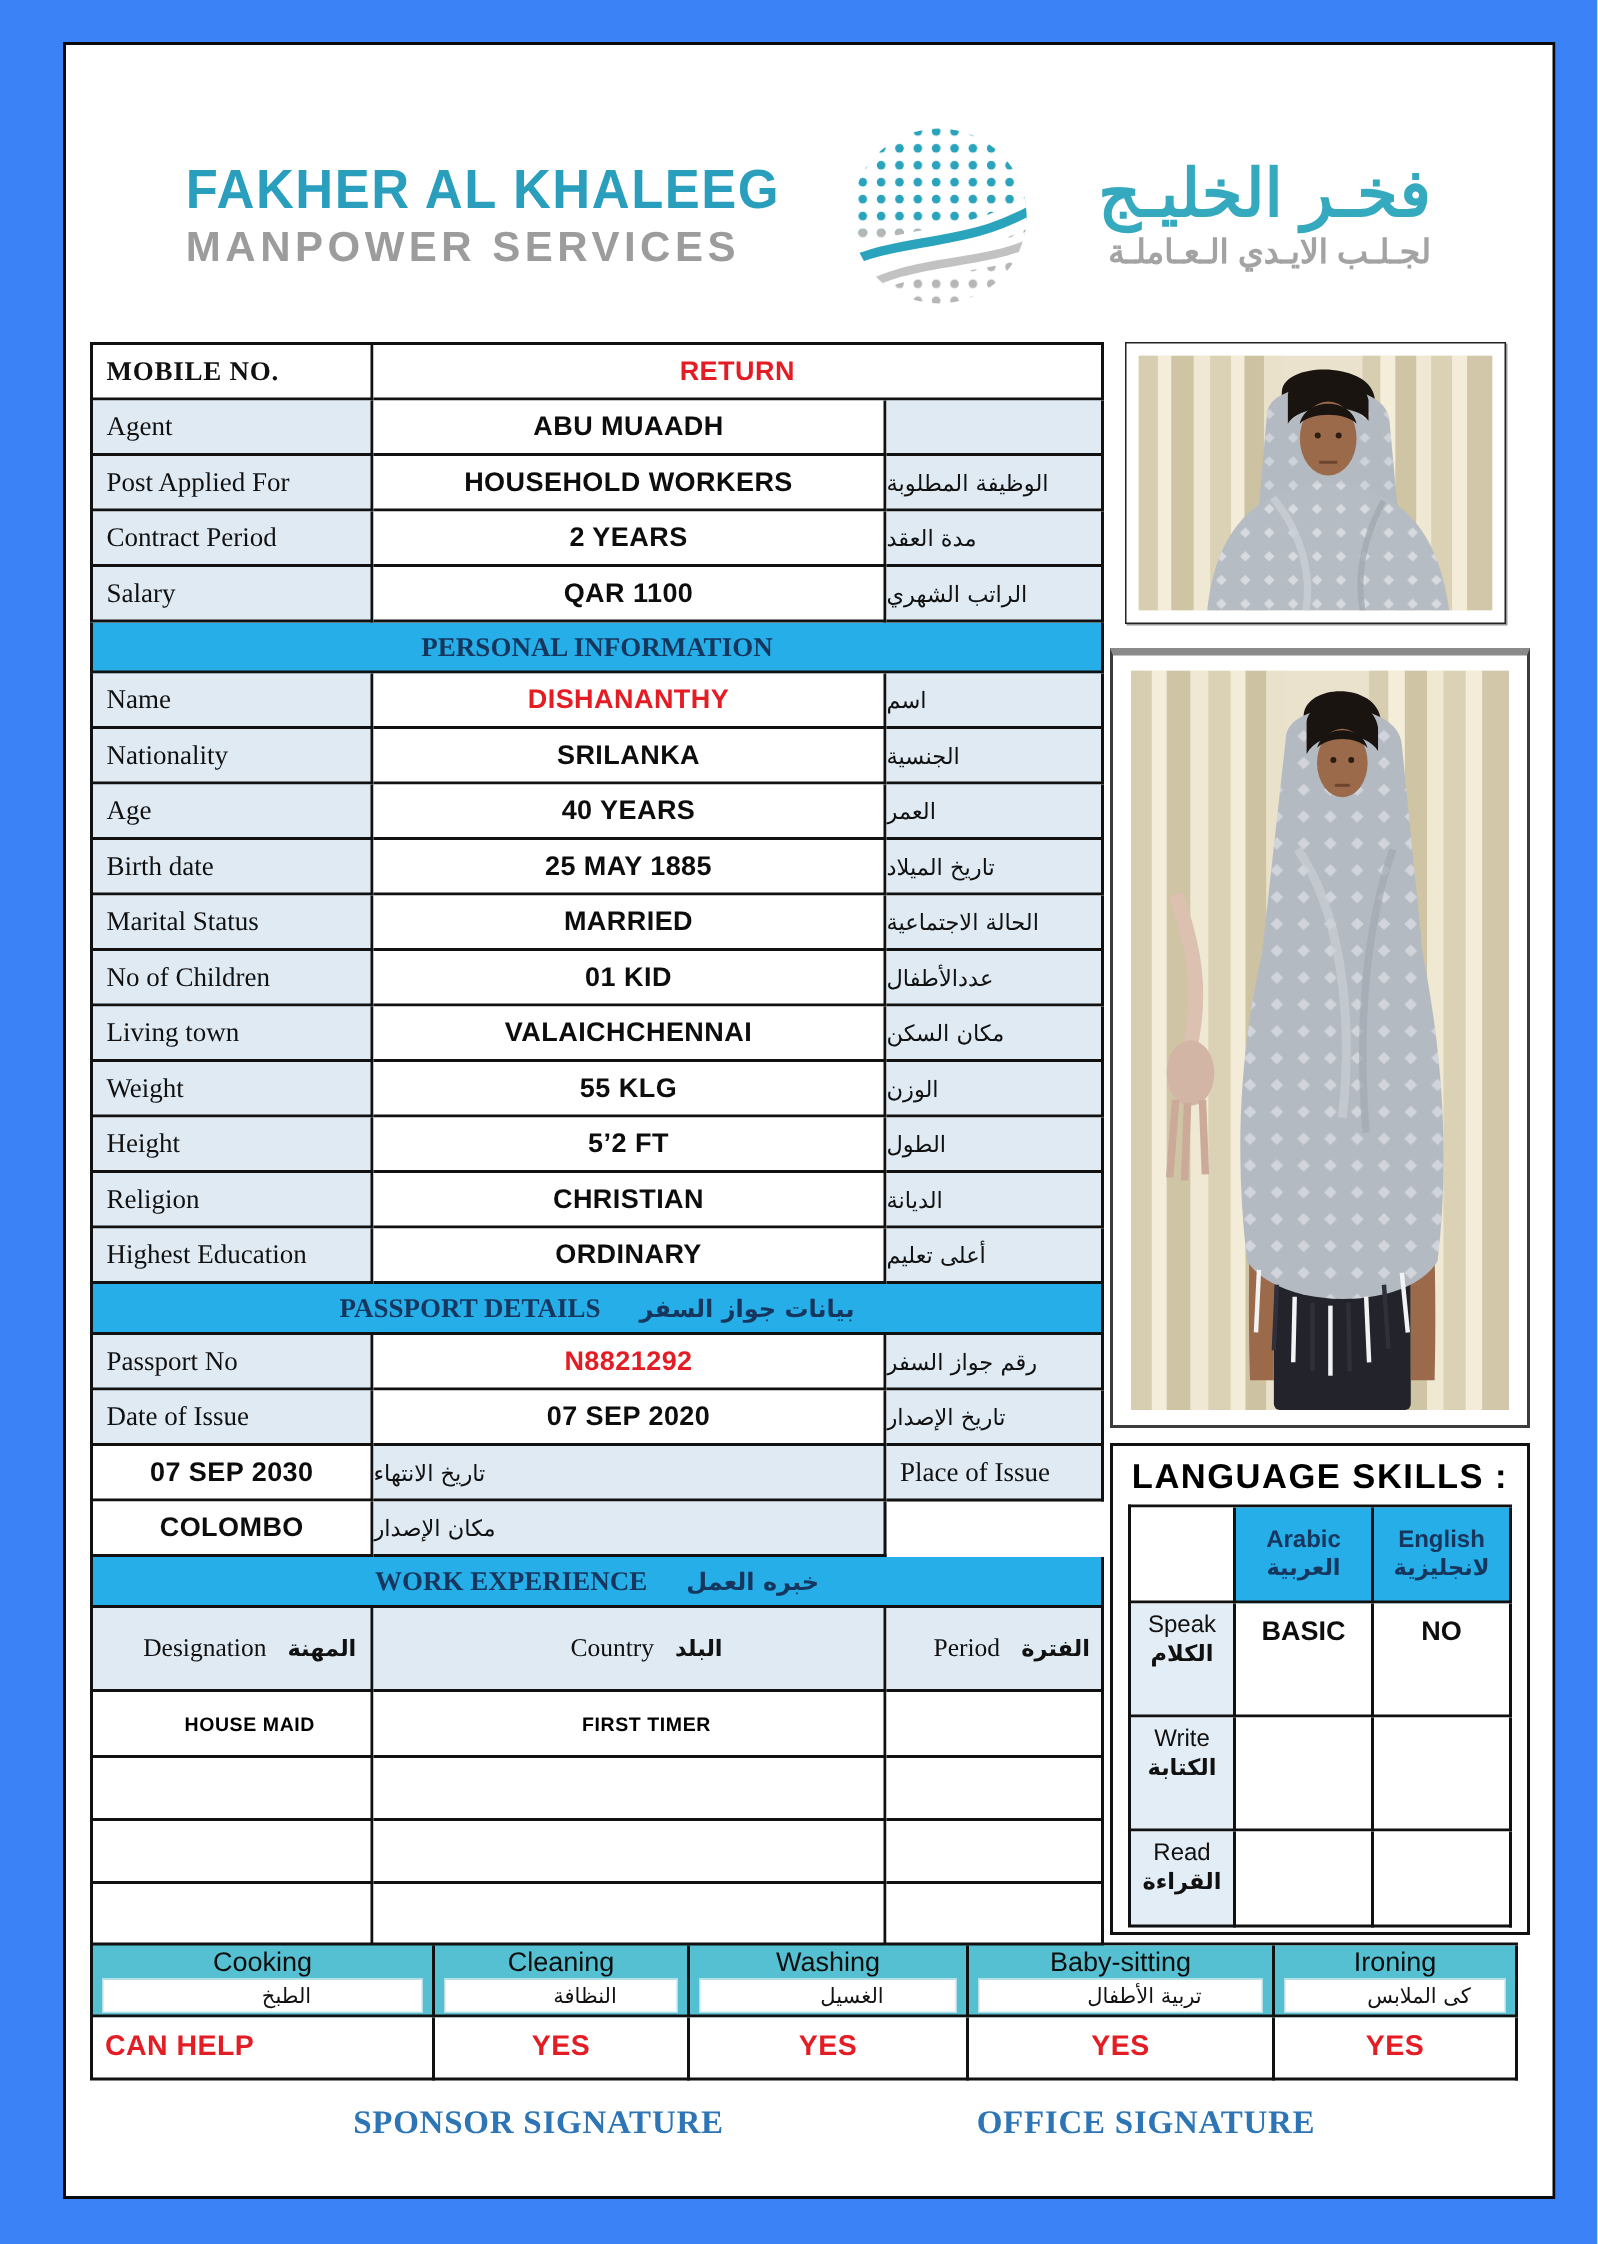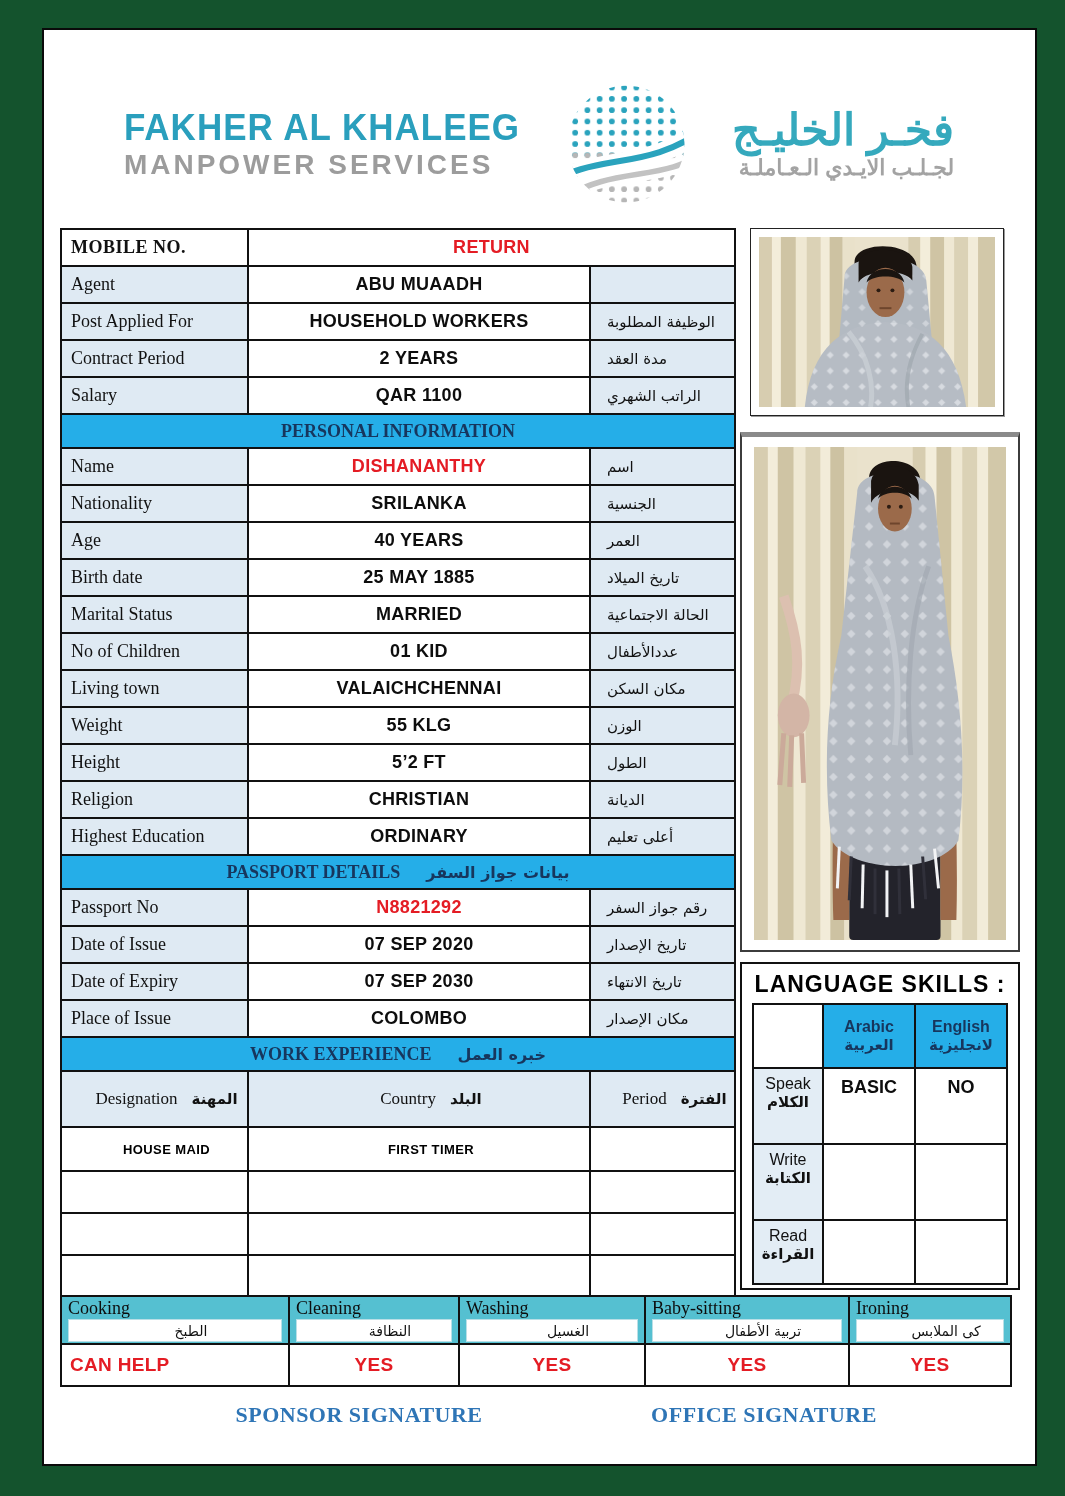--- a/index.html
+++ b/index.html
@@ -1,37 +1,37 @@
 <!DOCTYPE html>
 <html><head>
 <meta charset="utf-8">
 <style>
   * { box-sizing: border-box; margin: 0; padding: 0; }
   body { width: 1065px; height: 1496px; background: #ffffff; font-family: "Liberation Sans", sans-serif; }
-  .page { position: relative; width: 1065px; height: 1496px; background: #14532d; overflow: hidden; }
+  .page { position: relative; width: 1065px; height: 1496px; background: #3b82f6; overflow: hidden; }
   .sheet { position: absolute; left: 42px; top: 28px; width: 995px; height: 1438px; border: 2px solid #0a0a0a; background: #fff; }
 
   
   .logo-row { position: absolute; left: 20px; top: 52px; width: 950px; display: flex; align-items: center; justify-content: center; gap: 26px; }
   .logo-en { text-align: left; }
   .logo-en .t1 { font-size: 35px; font-weight: 800; letter-spacing: 1px; color: #2a9fbd; font-family: "Liberation Sans", sans-serif; transform: scaleY(1.05); }
   .logo-en .t2 { font-size: 28px; font-weight: 600; letter-spacing: 3px; color: #9c9c9c; margin-top: 2px; }
   .logo-ar { text-align: right; direction: rtl; }
   .logo-ar .t1 { font-size: 44px; font-weight: 800; color: #35a9bd; line-height: 1.05; }
   .logo-ar .t2 { font-size: 22px; font-weight: 700; color: #a3a3a3; margin-top: 2px; letter-spacing: 1px; }
 
   
   .left-col { position: absolute; left: 16px; top: 198px; width: 676px; }
   .left-col > :first-child { border-top: 2px solid #111; }
   .tbl { display: grid; grid-template-columns: 187px 342px 1fr; border-left: 2px solid #111; }
   .tbl .c { border-right: 2px solid #111; border-bottom: 2px solid #111; display: flex; align-items: center; height: 37px; overflow: hidden; }
   .c.lbl { background: #dfeaf3; font-family: "Liberation Serif", serif; font-size: 18px; color: #111; padding-left: 9px; }
   .c.lbl.white { background: #fff; }
   .c.val { background: #fff; justify-content: center; font-weight: 700; font-size: 18px; letter-spacing: 0.3px; color: #0d0d0d; }
-  .c.ar  { background: #dfeaf3; justify-content: flex-end; direction: rtl; font-size: 15px; padding: 0 16px; color: #111; font-family: "DejaVu Sans", sans-serif; }
+  .c.ar  { background: #dfeaf3; justify-content: flex-end; direction: rtl; font-size: 15px; padding: 0 0; color: #111; font-family: "DejaVu Sans", sans-serif; }
   .c.span2 { grid-column: 2 / 4; }
   .mobile-lbl { font-family: "Liberation Sans", sans-serif; font-weight: 800; font-size: 19px; letter-spacing: 0.5px; }
   .red { color: #e41c24 !important; }
   .sec-hdr { height: 34px; background: #25aee8; border: 2px solid #111; border-top: none; display: flex; align-items: center; justify-content: center; gap: 26px; font-family: "Liberation Serif", serif; font-weight: 700; font-size: 18px; color: #17365d; }
   .sec-hdr .ar-part { direction: rtl; font-family: "DejaVu Sans", sans-serif; font-size: 16px; }
 
   
   .work { display: grid; grid-template-columns: 187px 342px 1fr; border-left: 2px solid #111; }
   .work .c { border-right: 2px solid #111; border-bottom: 2px solid #111; display: flex; align-items: center; justify-content: center; padding-left: 24px; }
   .work .head { height: 56px; background: #dfeaf3; gap: 14px; font-family: "Liberation Serif", serif; font-size: 17px; color: #111; }
@@ -54,21 +54,21 @@
   .lang-corner { background: #fff; height: 64px; }
   .lang-rowlbl { background: #e3edf5; display: flex; flex-direction: column; align-items: center; padding-top: 6px; font-size: 16px; color: #111; }
   .lang-rowlbl .ar-part { direction: rtl; font-weight: 800; font-family: "DejaVu Sans", sans-serif; font-size: 15px; }
   .lang-val { background: #fff; display: flex; justify-content: center; padding-top: 8px; font-weight: 800; font-size: 18px; color: #0d0d0d; }
   .r-speak { height: 76px; } .r-write { height: 76px; } .r-read { height: 64px; }
 
   
   .skills { position: absolute; left: 16px; top: 1265px; width: 952px; display: grid; grid-template-columns: 228px 170px 186px 204px 1fr; border-top: 2px solid #111; border-left: 2px solid #111; }
   .skills .c { border-right: 2px solid #111; border-bottom: 2px solid #111; }
   .sk-head { height: 48px; background: #55c0d1; padding: 1px 6px 0 6px; }
-  .sk-head .en { text-align: left; font-family: Liberation Serif, serif; font-size: 18px; color: #0d0d0d; line-height: 21px; }
+  .sk-head .en { text-align: center; font-family: Liberation Sans, sans-serif; font-size: 18px; color: #0d0d0d; line-height: 21px; }
   .sk-head .arbox { background: #fff; border: 1px solid #b9dfe6; height: 23px; display: flex; align-items: center; justify-content: center; direction: rtl; font-size: 14px; font-family: "DejaVu Sans", sans-serif; color: #111; padding-left: 32px; }
   .sk-val { height: 42px; background: #fff; display: flex; align-items: center; justify-content: center; font-weight: 800; font-size: 19px; letter-spacing: 0.3px; }
   .sk-val.first { justify-content: flex-start; padding-left: 8px; }
 
   
   .sig { position: absolute; top: 1372px; font-family: "Liberation Serif", serif; font-weight: 700; font-size: 22px; color: #2e75b6; letter-spacing: 0.5px; }
   .sig.sponsor { left: 150px; width: 330px; text-align: center; }
   .sig.office  { left: 555px; width: 330px; text-align: center; }
 </style>
 </head>
@@ -187,21 +187,20 @@
       </div>
       <div class="tbl">
         <div class="c lbl">Passport No</div>
         <div class="c val red">N8821292</div>
         <div class="c ar">رقم جواز السفر</div>
 
         <div class="c lbl">Date of Issue</div>
         <div class="c val">07 SEP 2020</div>
         <div class="c ar">تاريخ الإصدار</div>
 
-        <div class="c lbl">Date of Expiry</div>
         <div class="c val">07 SEP 2030</div>
         <div class="c ar">تاريخ الانتهاء</div>
 
         <div class="c lbl">Place of Issue</div>
         <div class="c val">COLOMBO</div>
         <div class="c ar">مكان الإصدار</div>
       </div>
 
       <div class="sec-hdr">
         <span>WORK EXPERIENCE</span>

